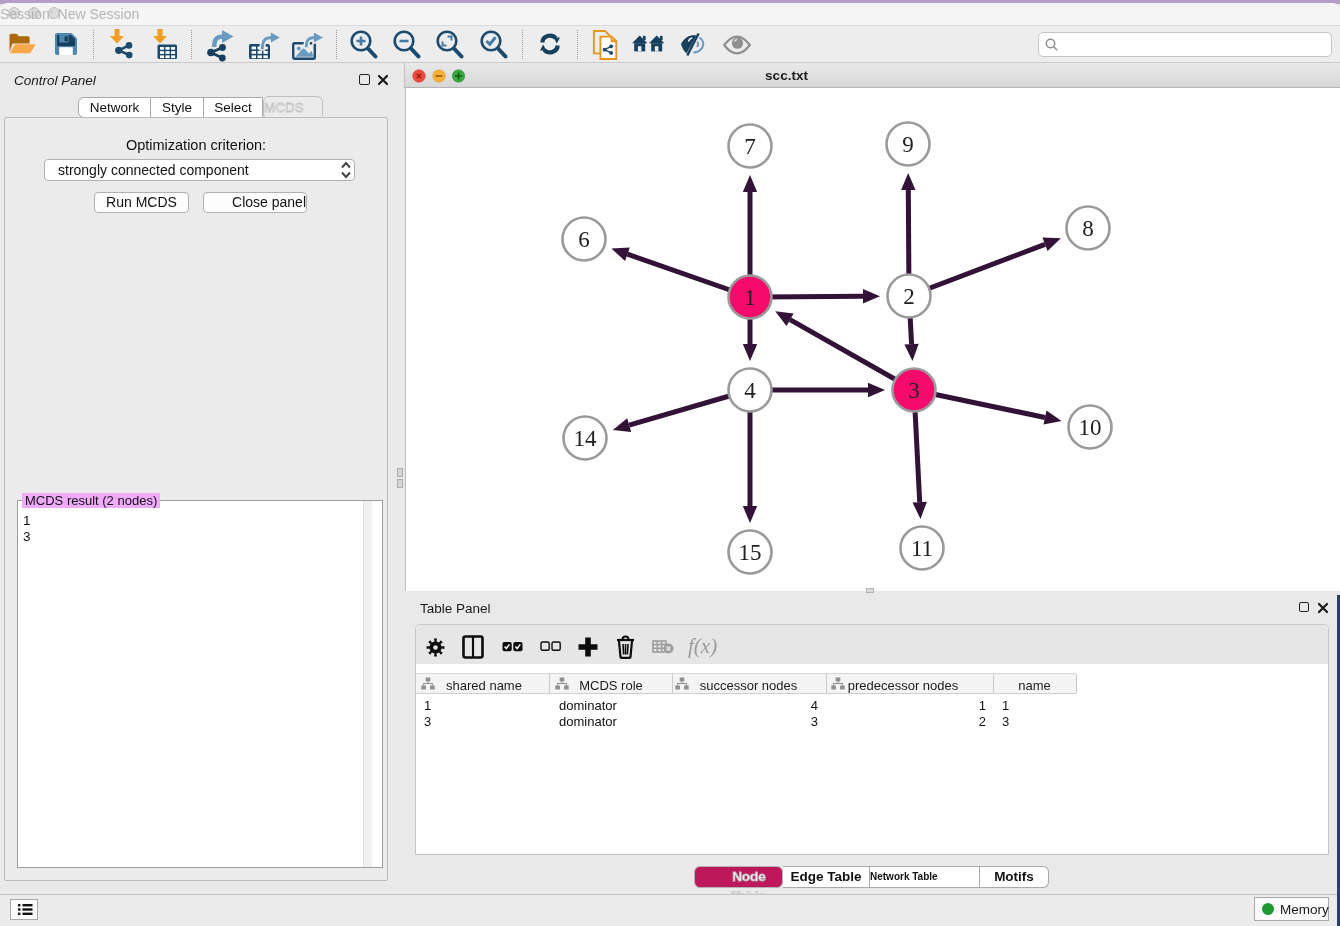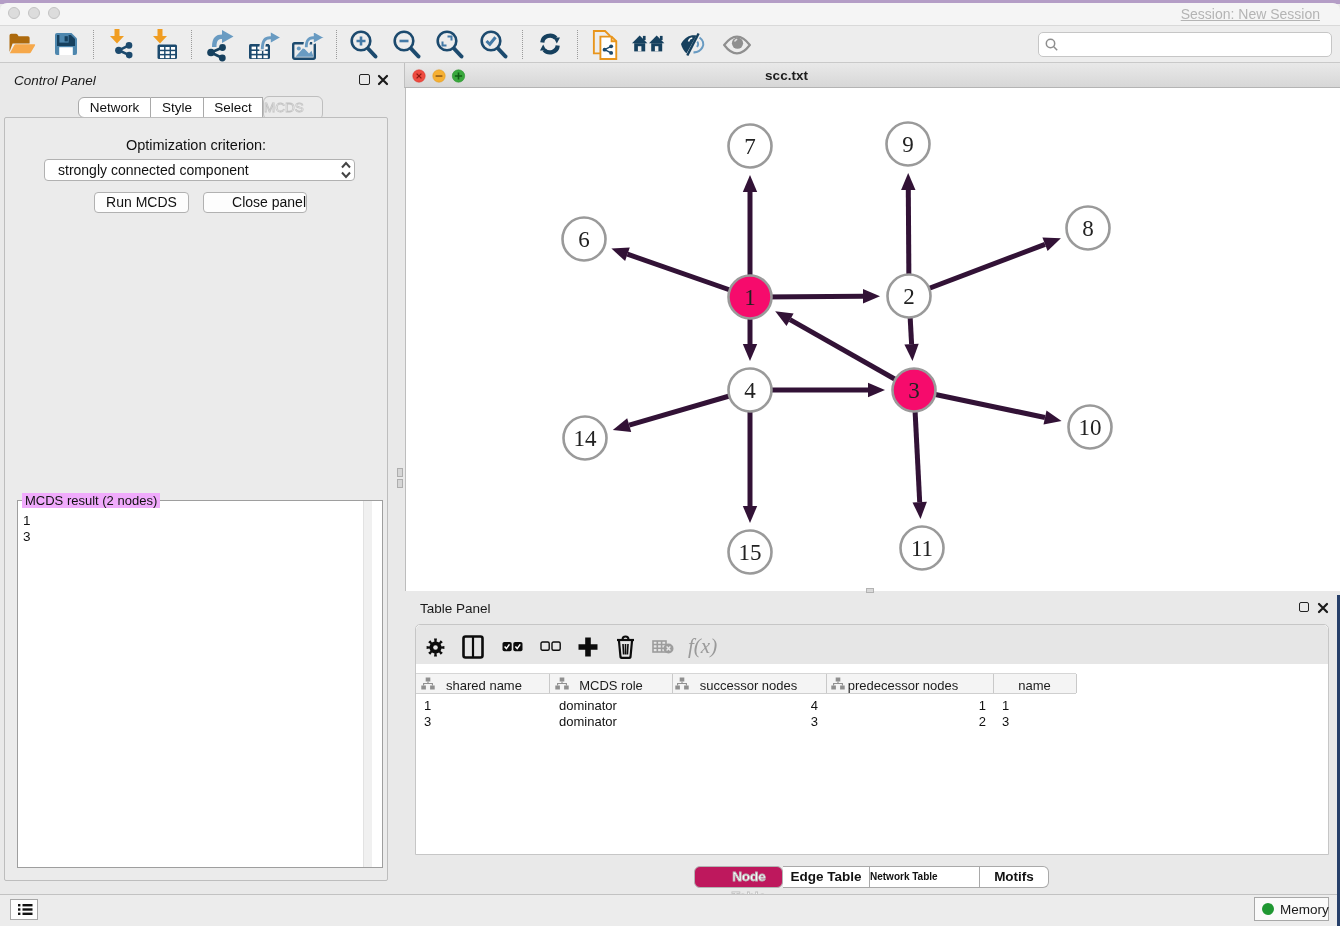--- a/index.html
+++ b/index.html
@@ -9,21 +9,21 @@
 </style>
 </head>
 <body>
 
 <div class="abs" style="left:0;top:0;width:1340px;height:4px;background:#b49dc6;"></div>
 
 <div class="abs" style="left:0;top:3px;width:1340px;height:23px;background:#f5f5f5;border-radius:7px 7px 0 0;border-bottom:1px solid #d9d9d9;"></div>
 <div class="abs" style="left:8px;top:7px;width:12px;height:12px;border-radius:50%;background:#dcdcdc;border:1px solid #c3c3c3;"></div>
 <div class="abs" style="left:28px;top:7px;width:12px;height:12px;border-radius:50%;background:#dcdcdc;border:1px solid #c3c3c3;"></div>
 <div class="abs" style="left:48px;top:7px;width:12px;height:12px;border-radius:50%;background:#dcdcdc;border:1px solid #c3c3c3;"></div>
-<div class="abs" style="left:0;top:6px;width:1320px;text-align:right;font-size:14px;color:#b4b4b4;text-decoration:underline;">Session: New Session</div>
+<div class="abs" style="left:0;top:6px;width:1320px;text-align:left;font-size:14px;color:#b4b4b4;">Session: New Session</div>
 
 <div class="abs" style="left:0;top:26px;width:1340px;height:37px;background:#ededed;border-bottom:1px solid #c9c9c9;"></div>
 
 <svg class="abs" style="left:9px;top:33px;" width="27" height="21" viewBox="0 0 27 21">
   <path d="M0.5 2.5 Q0.5 0.8 2.2 0.8 L7 0.8 Q8 0.8 8.5 1.6 L9.6 3.2 L19 3.2 Q20.6 3.2 20.6 4.8 L20.6 10.5 L3.6 10.5 L0.5 19 Z" fill="#ad6a0d"></path>
   <path d="M0.8 20.3 L5.2 12.2 Q5.7 11.3 6.7 11.3 L25.4 11.3 Q26.6 11.3 26 12.4 L21.8 19.6 Q21.4 20.3 20.5 20.3 Z" fill="#f6a84a"></path>
 </svg>
 
 <svg class="abs" style="left:54px;top:32px;" width="24" height="24" viewBox="0 0 24 24">
   <path d="M1 3 Q1 1 3 1 L17.5 1 L23 6.5 L23 21 Q23 23 21 23 L3 23 Q1 23 1 21 Z" fill="#4e87ae"></path>

